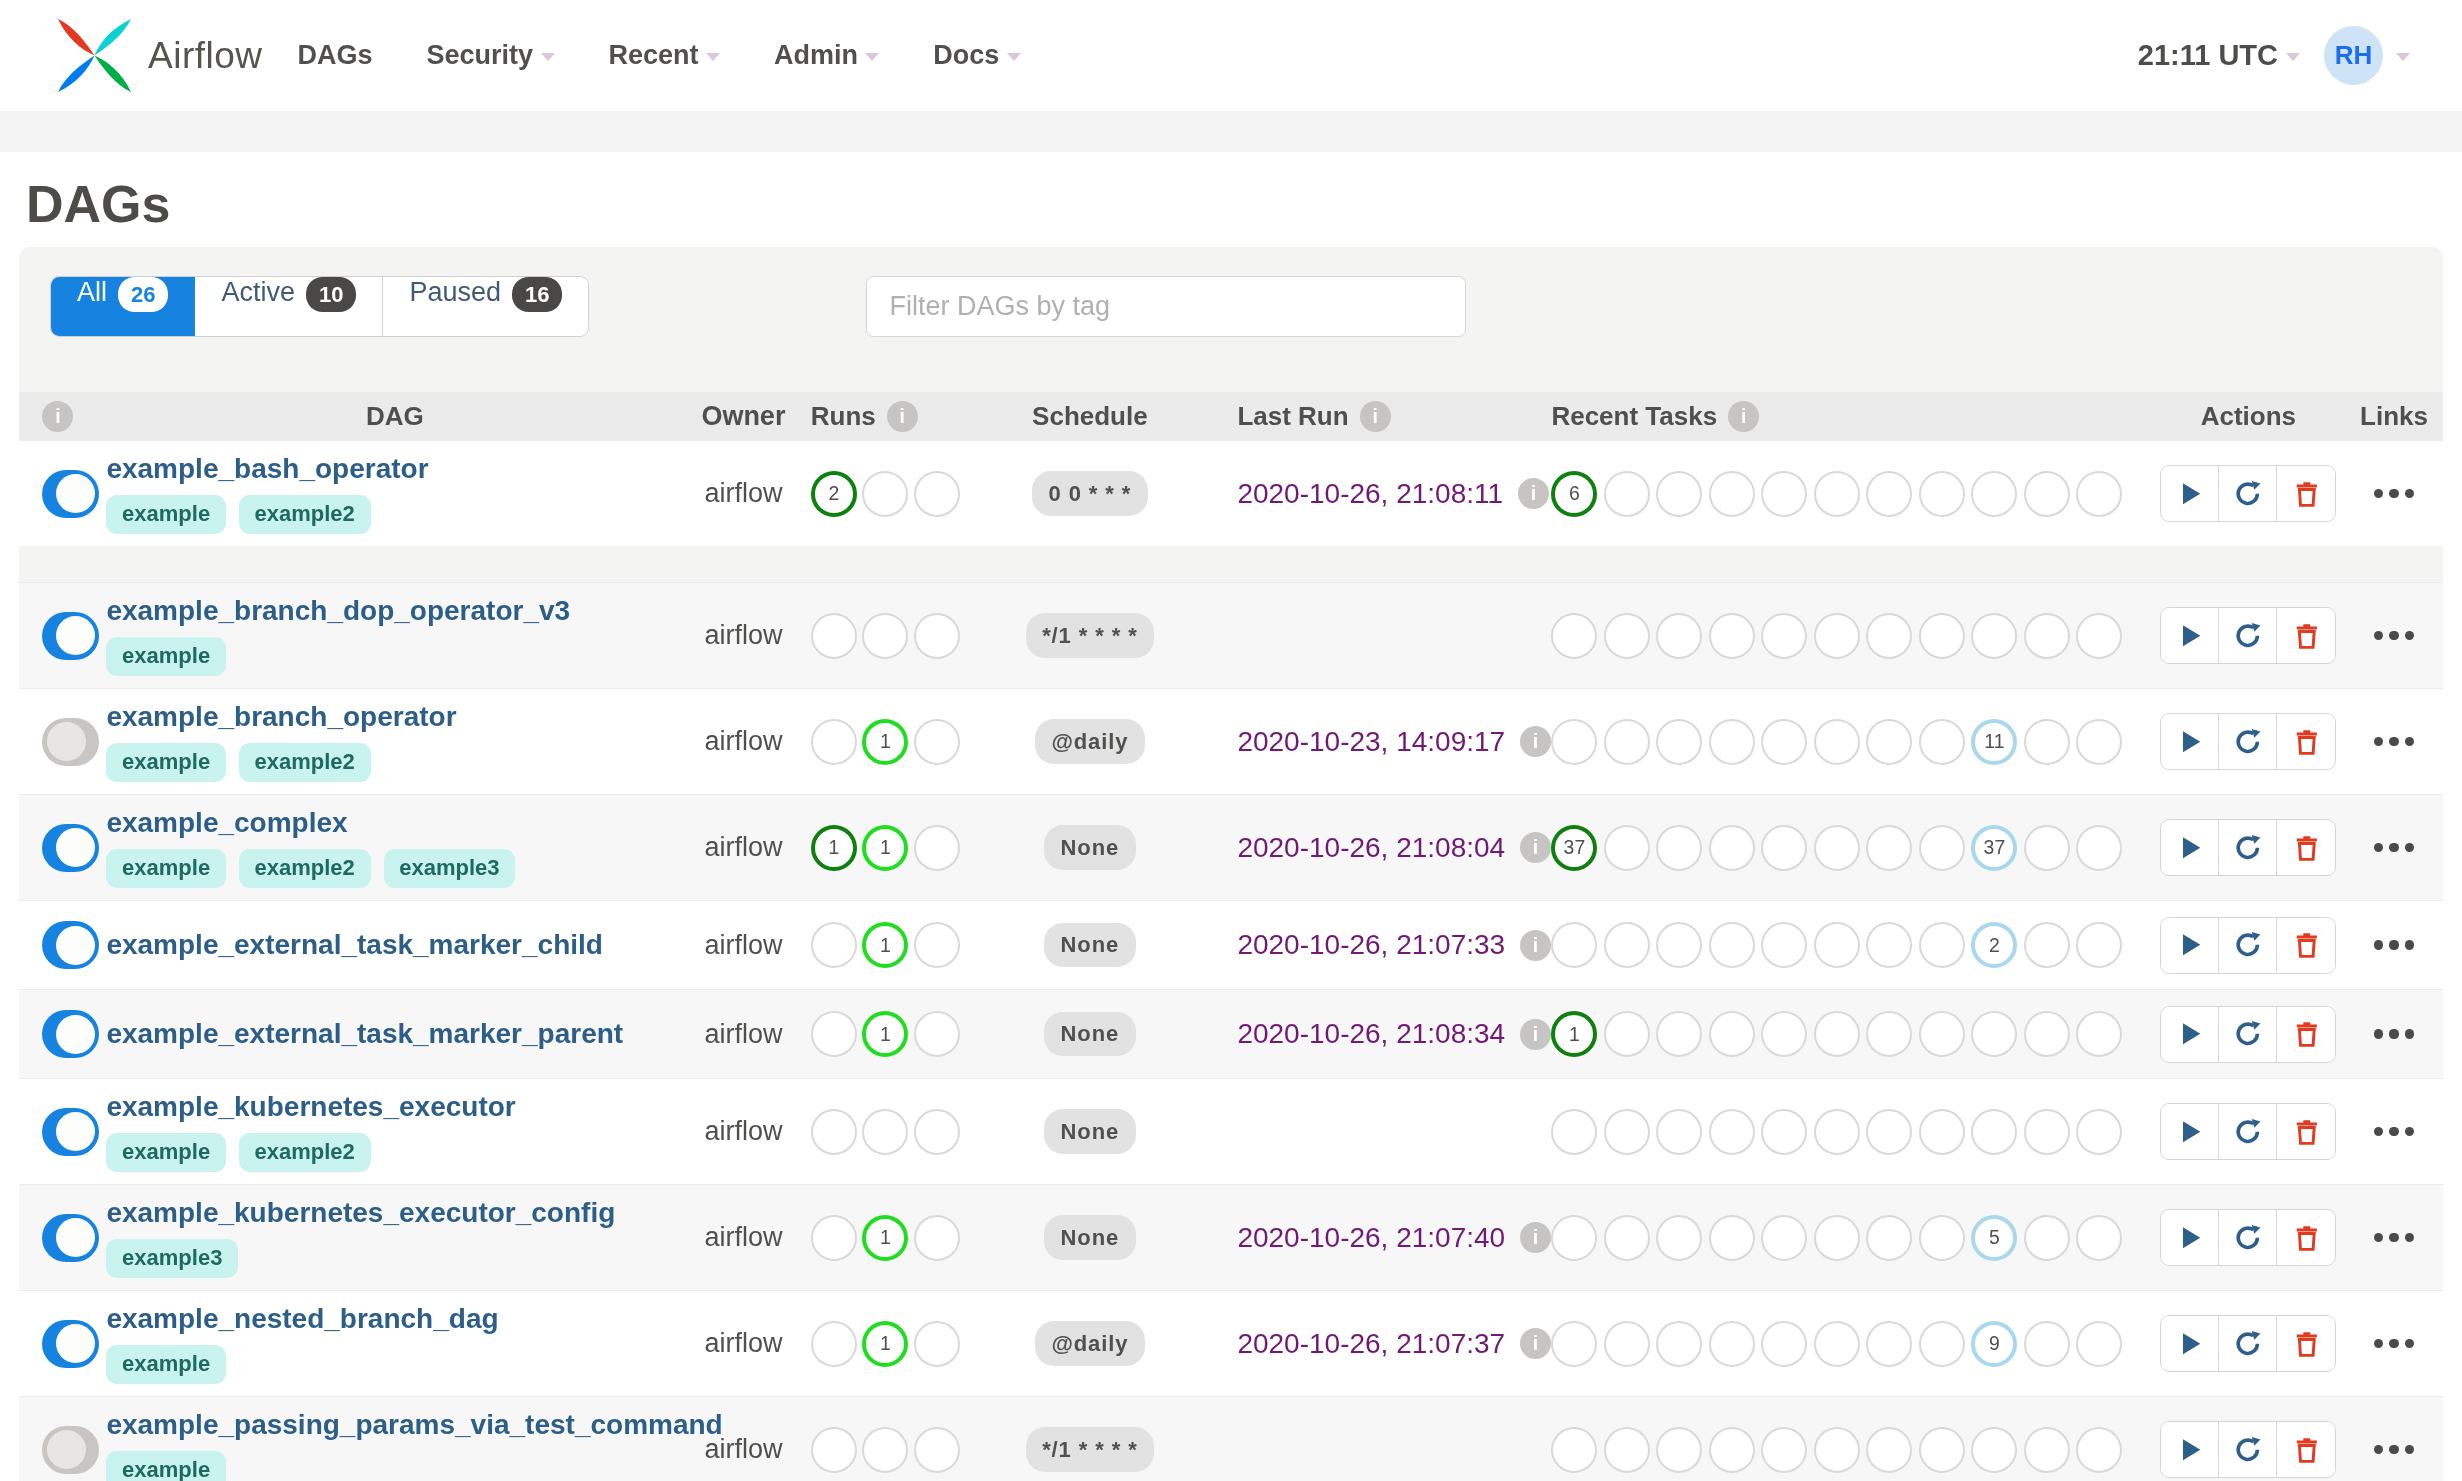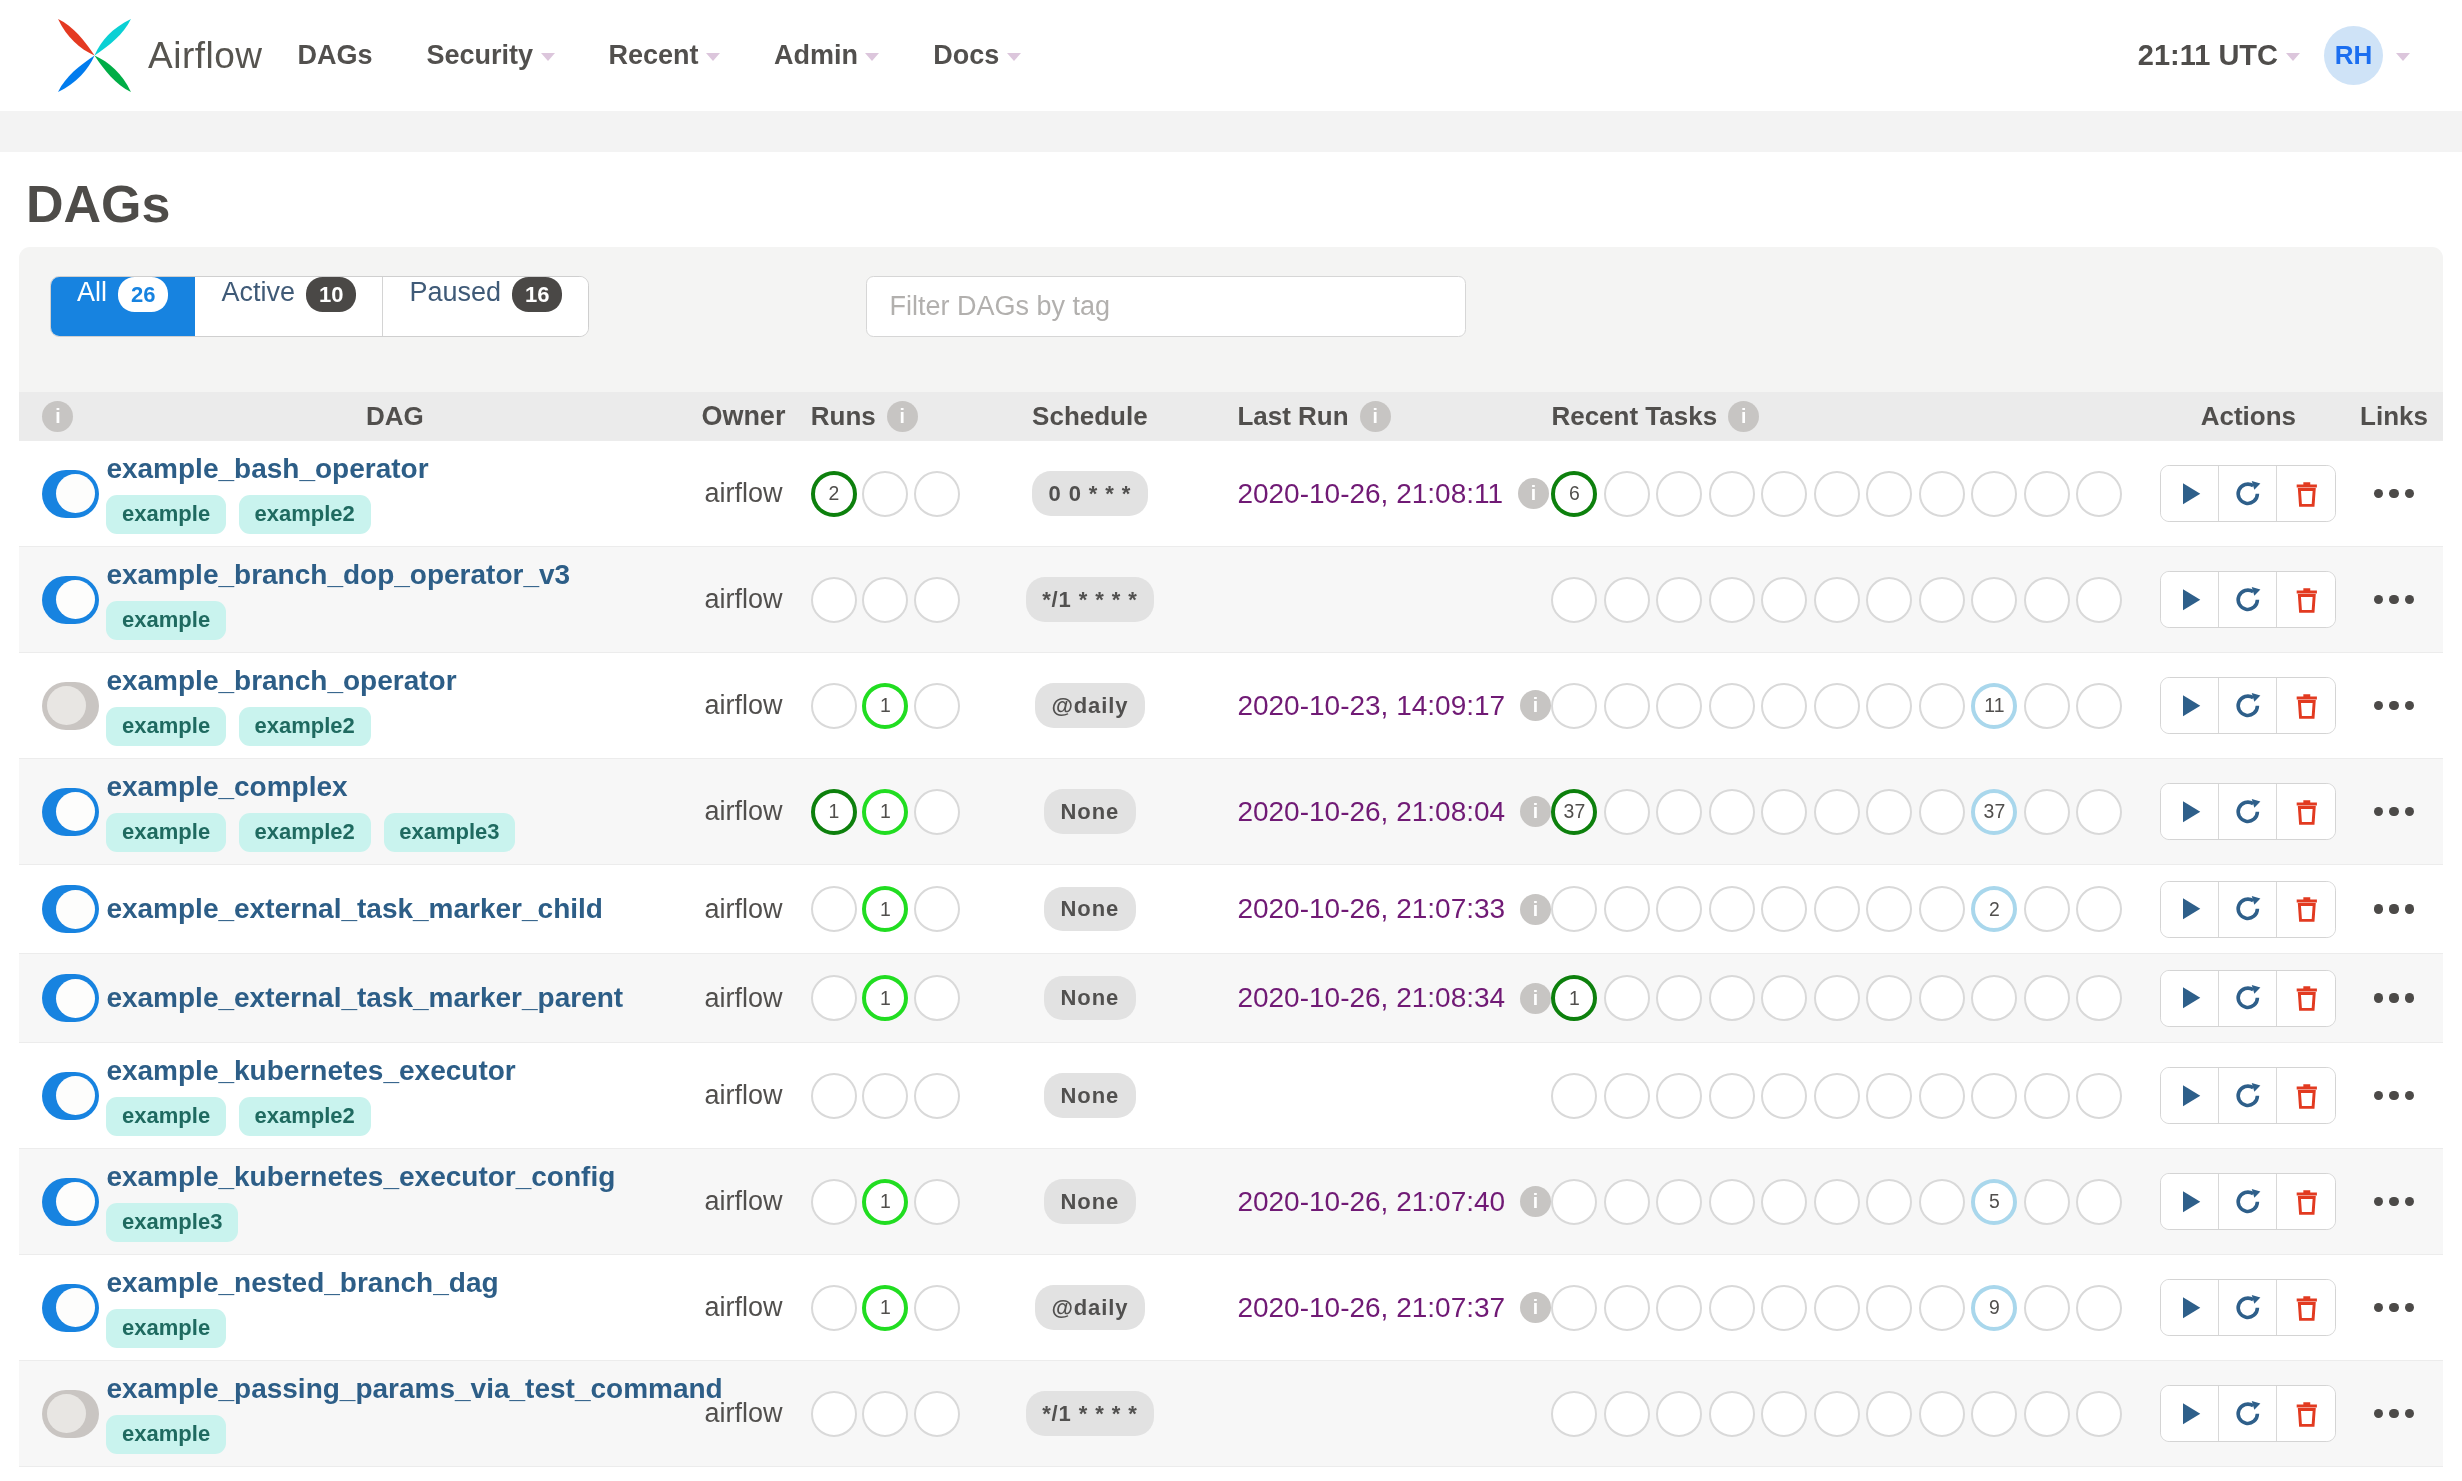--- a/index.html
+++ b/index.html
@@ -246,21 +246,21 @@
           </div>
         </div>
         <div class="cell c-links">
           <div class="dots">
             <i></i>
             <i></i>
             <i></i>
           </div>
         </div>
       </div>
-      <div class="row stripe" style="height: 106px;">
+      <div class="row stripe" style="height: 106px; margin-top: 36px;">
         <div class="cell c-toggle">
           <div class="toggle on">
             <div class="knob"></div>
           </div>
         </div>
         <div class="cell c-dag">
           <a class="dag-name">example_branch_dop_operator_v3</a>
           <div class="tags">
             <span class="tag">example</span>
           </div>

